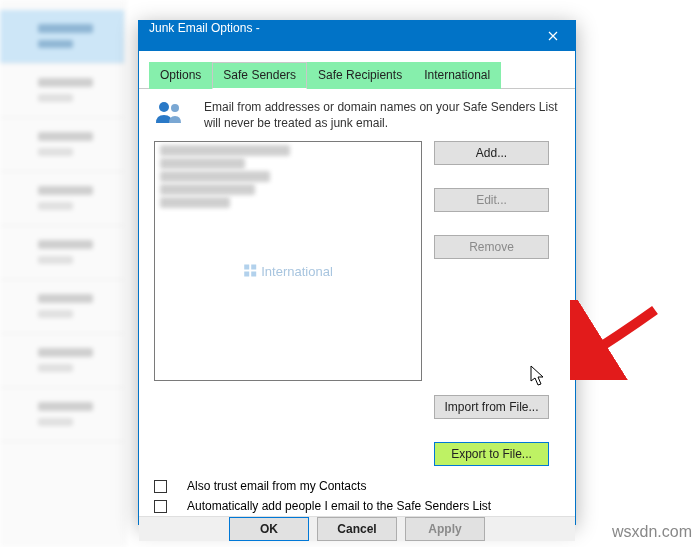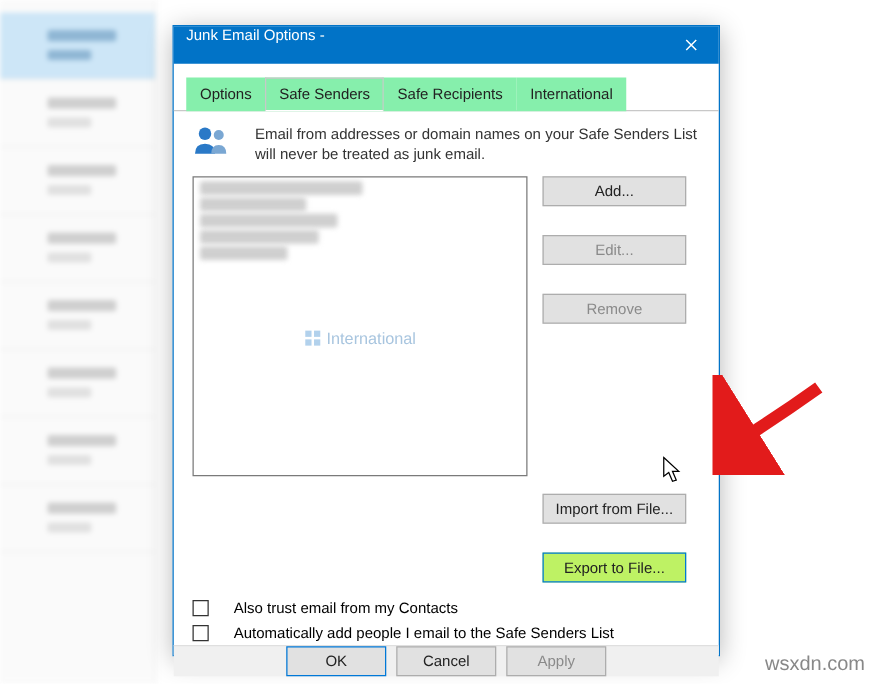--- a/index.html
+++ b/index.html
@@ -144,21 +144,21 @@
   .checkrow { display:flex; align-items:center; gap:20px; height: 20px; }
   .chkbox { width:13px; height:13px; border:1px solid #333; background:#fff; }
 
   .footer {
     height: 48px;
     border-top: 1px solid #dfdfdf;
     background: #f0f0f0;
     display:flex; align-items:center; justify-content:center;
     gap: 8px;
   }
-  .footer .btn { width: 80px; background:#e1e1e1; }
+  .footer .btn { width: 80px; background:#e1e1e1;font-weight:bold; }
   .footer .btn:first-child { background:#e1e1e1; border-color:#0078d7; }
 
   
   .arrow {
     position: absolute;
     left: 570px; top: 300px;
     width: 90px; height: 80px;
     pointer-events: none;
   }
   

